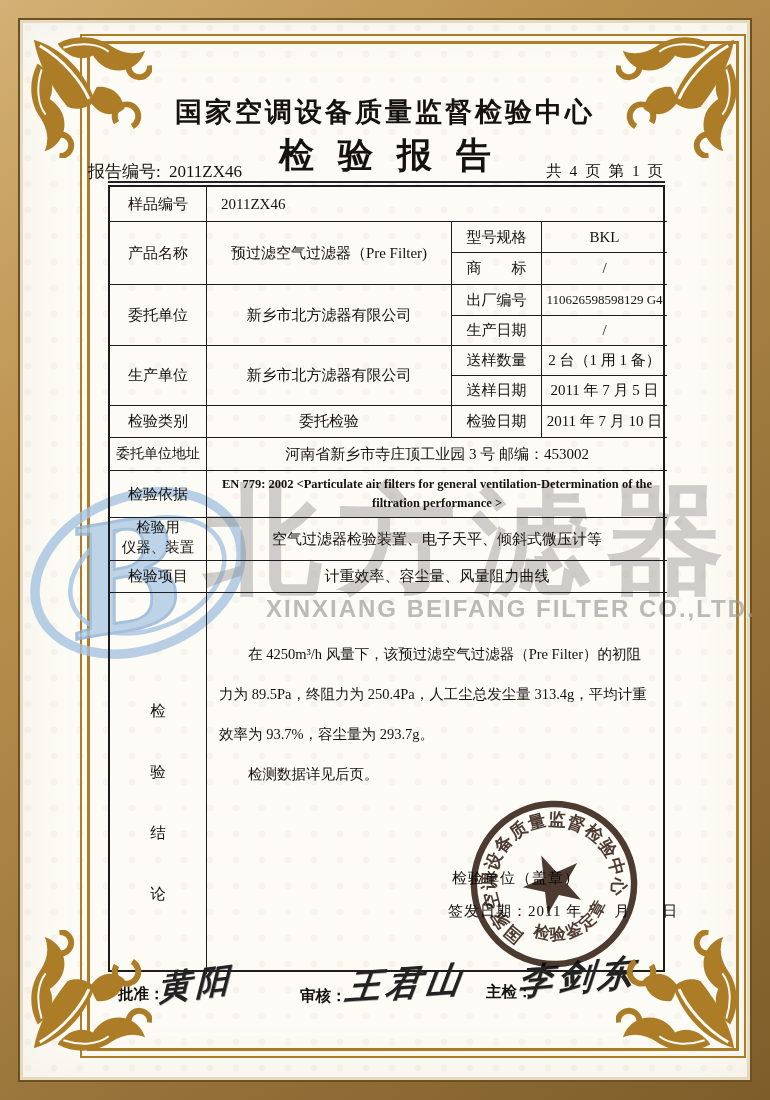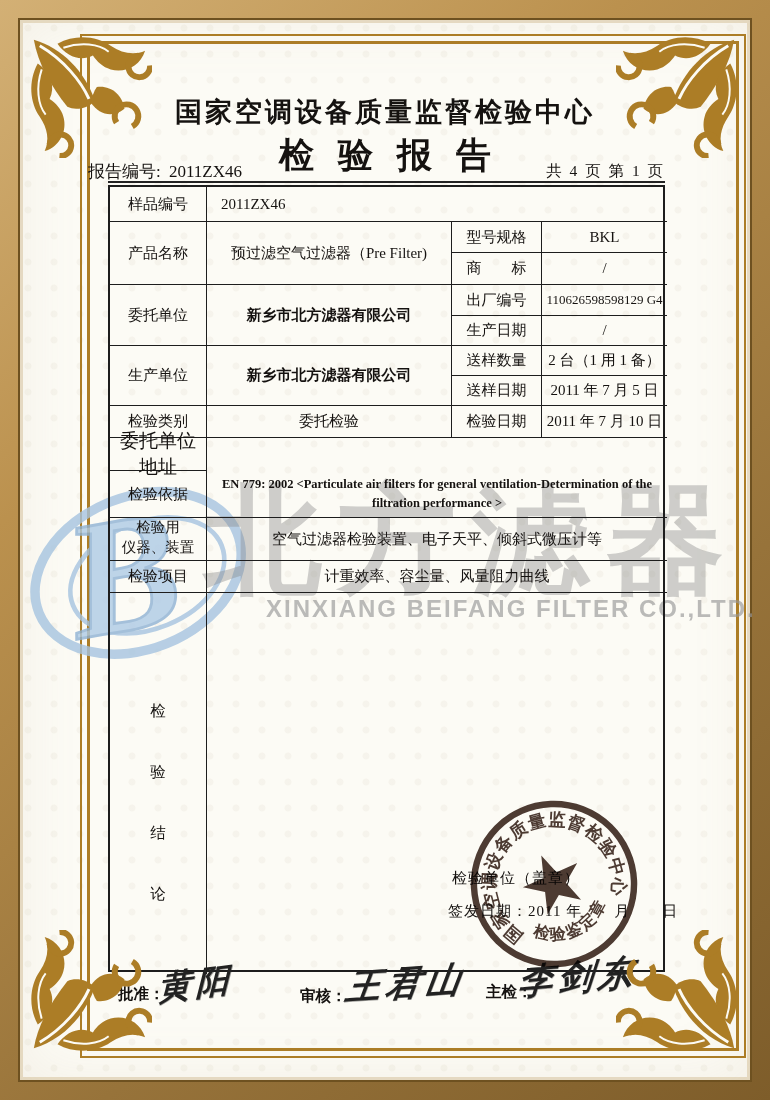--- a/index.html
+++ b/index.html
@@ -50,21 +50,21 @@
     display:grid;box-sizing:border-box;border:2px solid #1d1d1d;
     grid-template-columns:97px 245px 90px 125px;
     grid-template-rows:35px 31px 32px 31px 30px 30px 30px 32px 33px 47px 43px 32px 381px;
     font-size:15px;}
   .c{border-right:1.5px solid #1d1d1d;border-bottom:1.5px solid #1d1d1d;
     display:flex;align-items:center;justify-content:center;text-align:center;
     padding:0 4px;box-sizing:border-box;}
   .c.er{border-right:none;}
   .c.eb{border-bottom:none;}
   .c.left{justify-content:flex-start;padding-left:14px;text-align:left;}
-  .c.bold{font-weight:bold;}
+  .c.bold{font-weight:normal;}
   .c.sm{font-size:13px;}
   .c.basis{font-size:12.5px;line-height:1.55;padding:0 8px;font-weight:bold;}
   .c.two{line-height:1.35;font-size:14.5px;font-family:Liberation Mono, monospace;}
   .con-label{flex-direction:column;justify-content:flex-start;padding-top:108px;gap:40px;
     font-size:15.5px;}
   .con-cell{display:block;position:relative;text-align:left;padding:42px 12px 0 12px;
     font-size:14.5px;line-height:2.75;}
   .con-cell .para{text-indent:2em;}
 
   
@@ -151,39 +151,44 @@
     <div class="c" style="grid-area:6/3/7/4">送样数量</div>
     <div class="c er" style="grid-area:6/4/7/5">2 台（1 用 1 备）</div>
     <div class="c" style="grid-area:7/3/8/4">送样日期</div>
     <div class="c er" style="grid-area:7/4/8/5">2011 年 7 月 5 日</div>
 
     <div class="c" style="grid-area:8/1/9/2">检验类别</div>
     <div class="c" style="grid-area:8/2/9/3">委托检验</div>
     <div class="c" style="grid-area:8/3/9/4">检验日期</div>
     <div class="c er" style="grid-area:8/4/9/5">2011 年 7 月 10 日</div>
 
-    <div class="c" style="grid-area:9/1/10/2;font-size:19px">委托单位地址</div>
+    <div class="c" style="grid-area:9/1/10/2;font-size:14px">委托单位地址</div>
+    <div class="c er" style="grid-area:9/2/10/5">河南省新乡市寺庄顶工业园 3 号  邮编：453002</div>
 
     <div class="c" style="grid-area:10/1/11/2">检验依据</div>
     <div class="c er basis" style="grid-area:10/2/11/5">EN 779: 2002 &lt;Particulate air filters for general ventilation-Determination of the filtration performance &gt;</div>
 
     <div class="c two" style="grid-area:11/1/12/2;flex-direction:column;justify-content:center">
       <span>检验用</span>
       <span>仪器、装置</span>
     </div>
     <div class="c er" style="grid-area:11/2/12/5">空气过滤器检验装置、电子天平、倾斜式微压计等</div>
 
     <div class="c" style="grid-area:12/1/13/2">检验项目</div>
     <div class="c er" style="grid-area:12/2/13/5">计重效率、容尘量、风量阻力曲线</div>
 
     <div class="c eb con-label" style="grid-area:13/1/14/2">
       <span>检</span>
       <span>验</span>
       <span>结</span>
       <span>论</span>
+    </div>
+    <div class="c er eb con-cell" style="grid-area:13/2/14/5">
+      <div class="para">在 4250m³/h 风量下，该预过滤空气过滤器（Pre Filter）的初阻力为 89.5Pa，终阻力为 250.4Pa，人工尘总发尘量 313.4g，平均计重效率为 93.7%，容尘量为 293.7g。</div>
+      <div class="para">检测数据详见后页。</div>
     </div>
   </div>
 
   <div class="unit-sign">检验单位（盖章）</div>
   <div class="issue-date">签发日期：2011 年　　月　　日</div>
   <svg class="stamp" viewBox="-100 -100 200 200" xmlns:xlink="http://www.w3.org/1999/xlink">
     <defs>
       <path id="seal-arc-top" d="M-55,33 A64,64 0 1 1 55,33"></path>
       <path id="seal-arc-bottom" d="M-44,41 A60,60 0 0 0 44,41"></path>
     </defs>

